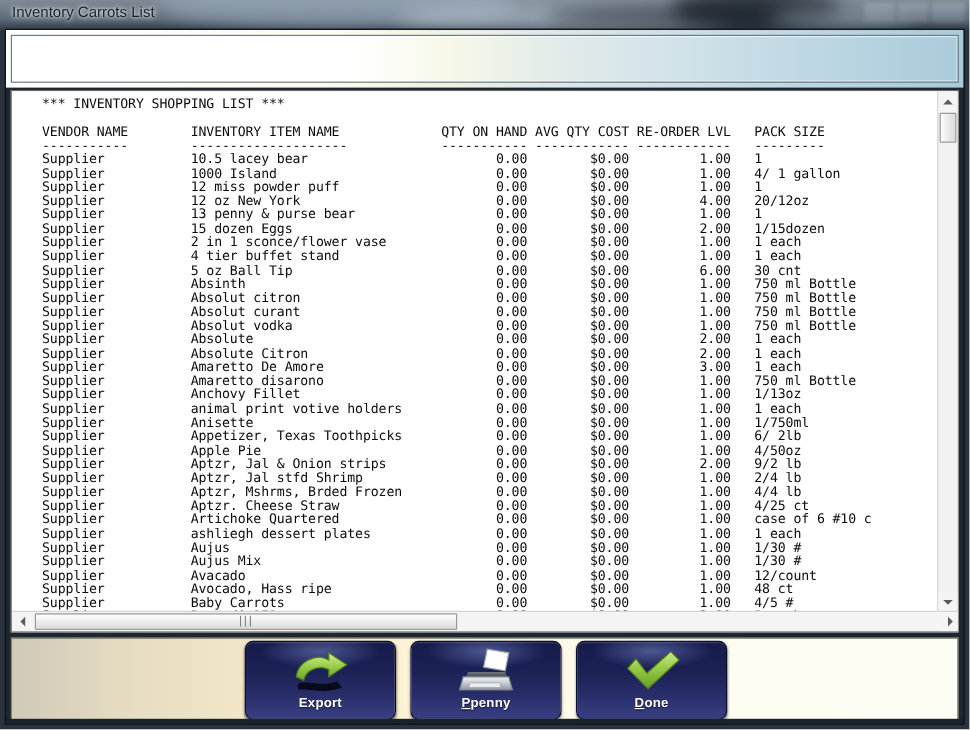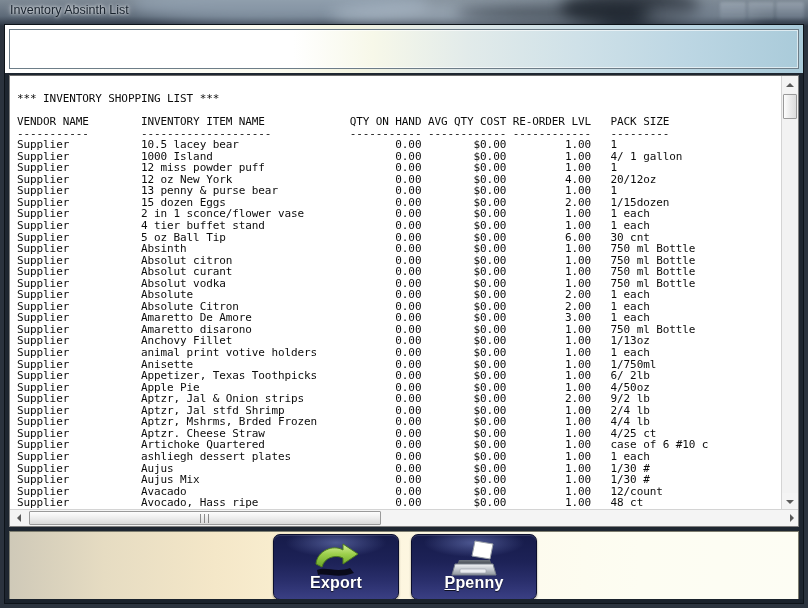--- a/index.html
+++ b/index.html
@@ -87,30 +87,30 @@
   
   #report-wrap {
     position: absolute; left: 4px; top: 50px;
     width: 790px; height: 452px;
     background: #ffffff;
     border: 1px solid #808080;
     border-top-color:#6b6b6b;
     overflow: hidden;
   }
   #report {
-    position: absolute; left: 0; top: 12px;
+    position: absolute; left: 0; top: 0;
     width: 772px; height: 434px;
     overflow: hidden;
     background: #fff;
     font-family: "DejaVu Sans Mono", "Liberation Mono", monospace;
     font-size: 11px;
     line-height: 11.55px;
     color: #0b0b0b;
     white-space: pre;
-    padding: 5px 0 0 7px;
+    padding: 5px 0 0 25px;
     letter-spacing: -0.1px;
   }
   #report .rpt-line { height: 11.55px; }
   #report .rpt-blank { height: 11.55px; }
 
   
   #vscroll {
     position: absolute; right: 0; top: 0; width: 17px; height: 434px;
     background: #f2f2f2;
     border-left: 1px solid #d4d4d4;
@@ -203,21 +203,21 @@
     overflow: hidden;
   }
   .navbtn .icon-slot {
     position: absolute; left: 0; top: 5px;
     width: 126px; height: 40px;
     display: flex; align-items: center; justify-content: center;
   }
   .navbtn .btn-label {
     position: relative;
     font-family: "Liberation Sans", sans-serif;
-    font-size: 16px; font-weight: bold;
+    font-size: 11px; font-weight: bold;
     color: #ffffff;
     text-shadow: 0 1px 1px rgba(0,0,0,.7);
     letter-spacing: .2px;
   }
   .navbtn .btn-label u { text-decoration: underline; }
 
   
   #bottom-rim {
     position: absolute; left: 0; bottom: 0; width: 800px; height: 4px;
     background: #1a222c;
@@ -228,21 +228,21 @@
 
 <div id="window">
 
   <div id="titlebar">
     <div class="glass-blob gb1"></div>
     <div class="glass-blob gb2"></div>
     <div class="glass-blob gb3"></div>
     <div class="glass-blob gb4"></div>
     <div class="glass-blob gb5"></div>
   </div>
-  <div id="win-title">Inventory Absinth List</div>
+  <div id="win-title">Inventory Carrots List</div>
   <div id="win-controls">
     <div class="wc"></div>
     <div class="wc"></div>
     <div class="wc close"></div>
   </div>
 
   <div id="client">
 
     <div id="top-panel-wrap">
       <div id="top-panel"></div>
@@ -318,19 +318,36 @@
               <path d="M7 25 L45 25 L48 36 L4 36 Z" fill="url(#gBody)" stroke="#79808a" stroke-width="1"></path>
 
               <rect x="12" y="30" width="26" height="4" rx="1" fill="#e9ecef" stroke="#9aa0a8" stroke-width=".6"></rect>
             </svg>
           </div>
           <div class="btn-label">
             <u>P</u><span>penny</span>
           </div>
         </div>
 
+        <div class="navbtn">
+          <div class="icon-slot">
+            <svg width="56" height="40" viewBox="0 0 56 40">
+              <defs>
+                <linearGradient id="gCheck" x1="0" y1="0" x2="0" y2="1">
+                  <stop offset="0%" stop-color="#cdea8e"></stop>
+                  <stop offset="45%" stop-color="#95ca45"></stop>
+                  <stop offset="100%" stop-color="#639d23"></stop>
+                </linearGradient>
+              </defs>
+              <path d="M7 17 L14 9 L23 21 L43 3 L50 10 L24 34 Z" fill="url(#gCheck)" stroke="#4d7a1a" stroke-width="1" stroke-linejoin="round"></path>
+            </svg>
+          </div>
+          <div class="btn-label">
+            <u>D</u><span>one</span>
+          </div>
+        </div>
 
       </div>
     </div>
 
     <div id="bottom-rim"></div>
   </div>
 </div>
 
 </body></html>

